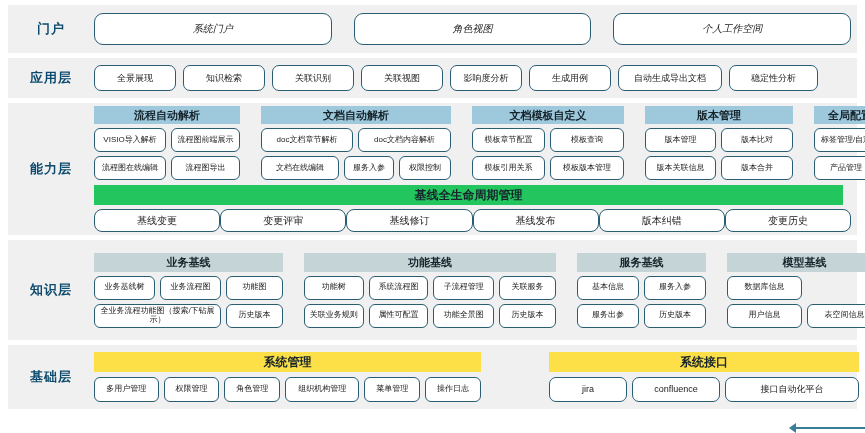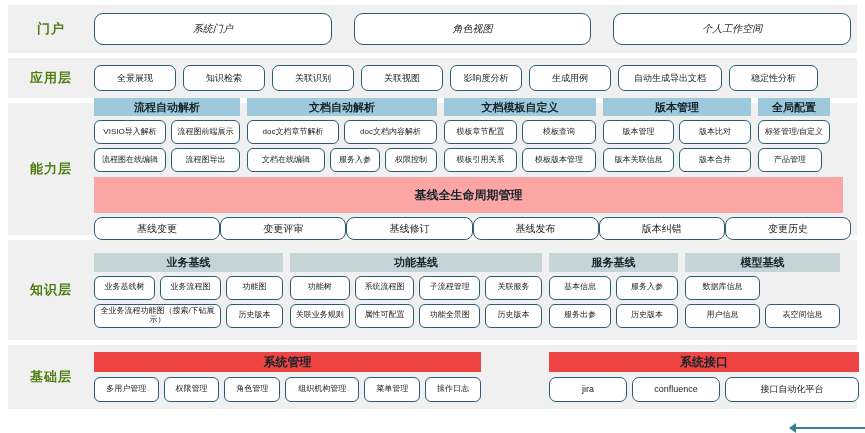--- a/index.html
+++ b/index.html
@@ -15,21 +15,21 @@
   .band{
     display:flex;align-items:center;
     background:#f0f0f0;
     box-sizing:border-box;
     margin:0 8px 5px 8px;
     padding:4px 6px 4px 0;
   }
   .band-label{
     flex:0 0 86px;
     text-align:center;
-    font-size:13px;font-weight:bold;color:#4d7c0f;
+    font-size:13px;font-weight:bold;color:#0c4a6e;
     letter-spacing:1px;
     user-select:none;
   }
   .band-body{flex:1 1 auto;min-width:0;}
 
   
   .pill{
     border:1.3px solid #2a5d73;
     border-radius:7px;
     background:#ffffff;
@@ -49,39 +49,39 @@
   .portal-band{height:48px;margin-top:5px;}
   .portal-row{display:flex;gap:22px;font-style:italic;}
   .portal-row .pill{height:32px;flex:1 1 0;border-radius:9px;}
 
   
   .app-band{height:40px;}
   .app-row{display:flex;gap:7px;}
   .app-row .pill{height:26px;border-radius:7px;}
 
   
-  .group-row{display:flex;gap:7px;align-items:flex-start;}
+  .group-row{display:flex;gap:21px;align-items:flex-start;}
   .group{display:flex;flex-direction:column;}
   .group-head{
     text-align:center;font-weight:bold;color:#16242b;
     box-sizing:border-box;
     display:flex;align-items:center;justify-content:center;
   }
   .cap .group-head{background:#9ec8dc;height:18px;font-size:11px;margin-bottom:4px;}
   .kno .group-head{background:#c4d4d7;height:19px;font-size:11px;margin-bottom:4px;}
-  .base .group-head{background:#ef4444;height:20px;font-size:12px;margin-bottom:5px;}
+  .base .group-head{background:#fde047;height:20px;font-size:12px;margin-bottom:5px;}
 
   .grid-row{display:flex;gap:5px;margin-bottom:4px;}
   .grid-row:last-child{margin-bottom:0;}
   .grid-row .pill{height:24px;}
 
   
   .wide-head{
-    background:#fca5a5;color:#16242b;font-weight:bold;font-size:12px;
-    height:36px;display:flex;align-items:center;justify-content:center;
+    background:#22c55e;color:#16242b;font-weight:bold;font-size:12px;
+    height:20px;display:flex;align-items:center;justify-content:center;
     margin:5px 8px 4px 0;
   }
   .wide-row{display:flex;}
   .wide-row .pill{height:23px;flex:1 1 0;border-radius:8px;font-size:10px;}
 
   .cap-band{height:132px;}
   .kno-band{height:100px;}
   .base-band{height:64px;margin-bottom:0;}
 
   .base-row{display:flex;gap:5px;}

